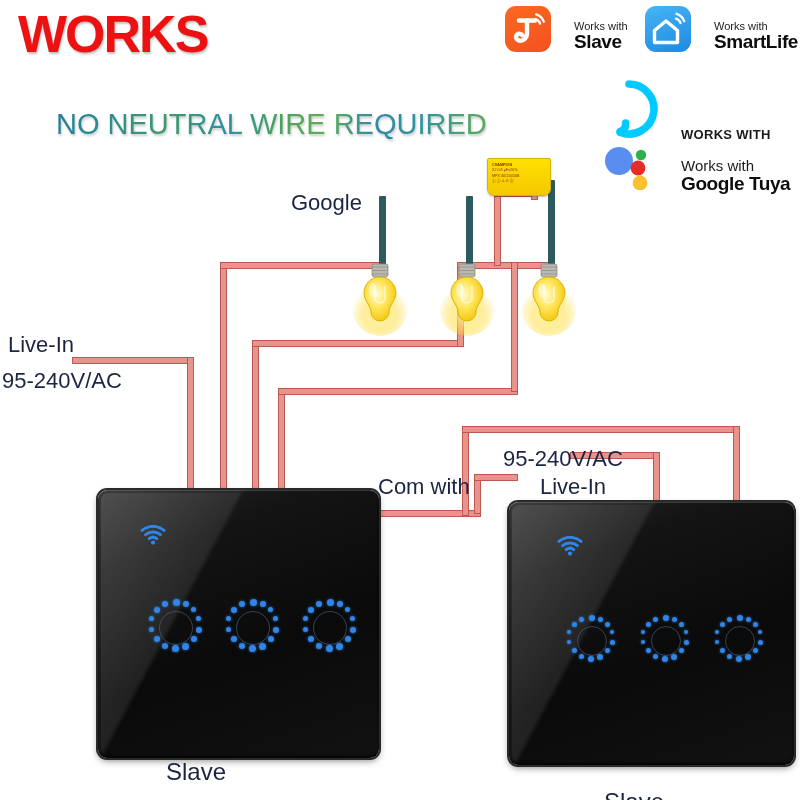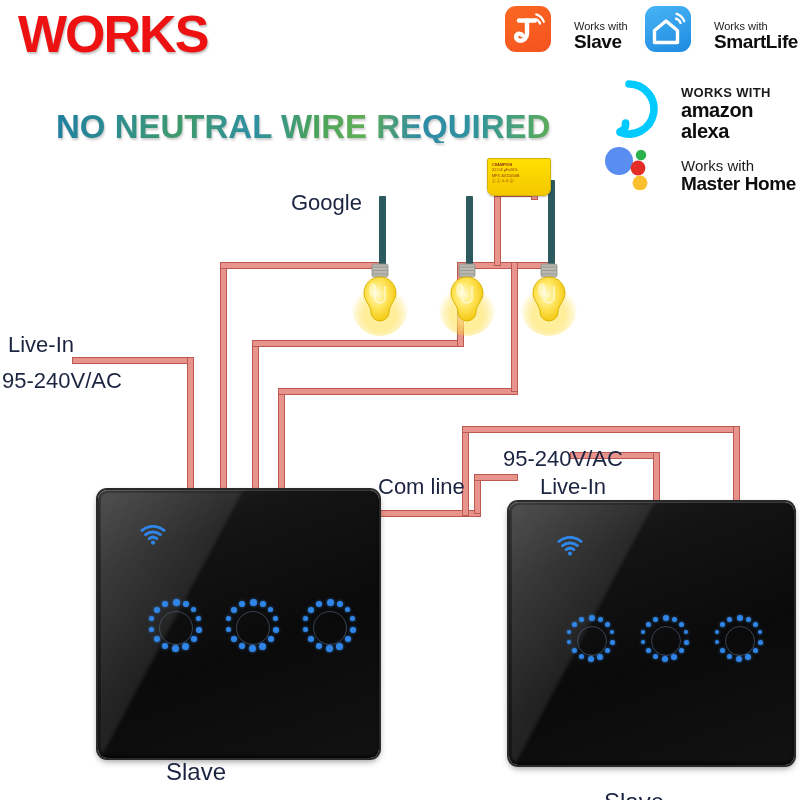--- a/index.html
+++ b/index.html
@@ -7,21 +7,21 @@
        font-family:"Liberation Sans",sans-serif;}
   #stage{position:absolute;inset:0;width:800px;height:800px;}
   .abs{position:absolute;}
 
   
   #brand-logo{left:18px;top:8px;font-size:52px;font-weight:700;color:#ee1111;
     letter-spacing:-2px;line-height:1;font-family:"Liberation Sans",sans-serif;
     text-shadow:1px 2px 2px rgba(120,120,120,.45);}
 
   
-  #headline{left:56px;top:110px;font-size:33px;font-weight:700;line-height:1;
+  #headline{left:56px;top:110px;font-size:29px;font-weight:400;line-height:1;
     letter-spacing:0px;white-space:nowrap;
     background:linear-gradient(100deg,#1f7fa0 0%,#2f8e8c 14%,#3f9a6a 26%,#2d8fa4 40%,
       #4aa35c 52%,#5fae55 62%,#2e8ba6 74%,#2f93a0 84%,#5cad57 100%);
     -webkit-background-clip:text;background-clip:text;color:transparent;
     -webkit-text-fill-color:transparent;
     filter:drop-shadow(1px 2px 1px rgba(150,150,150,.5));}
 
   
   #new-burst{left:2px;top:186px;width:160px;height:110px;}
   #new-burst svg{display:block;filter:drop-shadow(2px 3px 2px rgba(120,120,120,.4));}
@@ -146,36 +146,35 @@
   </div>
 
   <div class="abs badge" id="badge-alexa">
     <div class="bicon">
       <svg width="58" height="58" viewBox="0 0 58 58">
         <path d="M29 4a25 25 0 1 1-8.6 48.5c-.6-.2-.6-1 .1-1.2 3.4-1 5.1-3.2 5.1-6.6V43" stroke="#00caff" stroke-width="7.6" fill="none" stroke-linecap="round"></path>
       </svg>
     </div>
     <div class="btxt alexa">
       <div class="small">WORKS WITH</div>
-      <div class="big">amazon alexa</div>
     </div>
   </div>
 
   <div class="abs badge" id="badge-google">
     <div class="bicon">
       <svg width="56" height="46" viewBox="0 0 56 46">
         <circle cx="17" cy="17" r="14" fill="#5a8df0"></circle>
         <circle cx="39" cy="11" r="5.2" fill="#2bb24c"></circle>
         <circle cx="36" cy="24" r="7.4" fill="#e52d27"></circle>
         <circle cx="38" cy="39" r="7.4" fill="#fbc02d"></circle>
       </svg>
     </div>
     <div class="btxt goog">
       <div class="small">Works with</div>
-      <div class="big">Master Home</div>
+      <div class="big">Google Tuya</div>
     </div>
   </div>
 
   <div class="wire h abs" style="left:72px;  top:357px; width:122px;"></div>
   <div class="wire v abs" style="left:187px; top:357px; height:136px;"></div>
 
   <div class="wire v abs" style="left:220px; top:262px; height:231px;"></div>
   <div class="wire h abs" style="left:220px; top:262px; width:162px;"></div>
 
   <div class="wire v abs" style="left:252px; top:340px; height:153px;"></div>
@@ -388,19 +387,19 @@
         <div class="dot" style="left:2px;top:16px;width:4px;height:4px;"></div>
         <div class="dot" style="left:7px;top:8px;width:5px;height:5px;"></div>
         <div class="dot" style="left:14px;top:3px;width:5px;height:5px;"></div>
       </div>
     </div>
   </div>
 
   <div class="abs dlabel" id="lbl-neutral">Google</div>
   <div class="abs dlabel" id="lbl-livein-left">Live-In</div>
   <div class="abs dlabel" id="lbl-volt-left">95-240V/AC</div>
-  <div class="abs dlabel" id="lbl-comline">Com line</div>
+  <div class="abs dlabel" id="lbl-comline">Com with</div>
   <div class="abs dlabel" id="lbl-volt-right">95-240V/AC</div>
   <div class="abs dlabel" id="lbl-livein-right">Live-In</div>
   <div class="abs dlabel" id="lbl-master">Slave</div>
   <div class="abs dlabel" id="lbl-slave">Slave</div>
 
 </div>
 
 </body></html>

